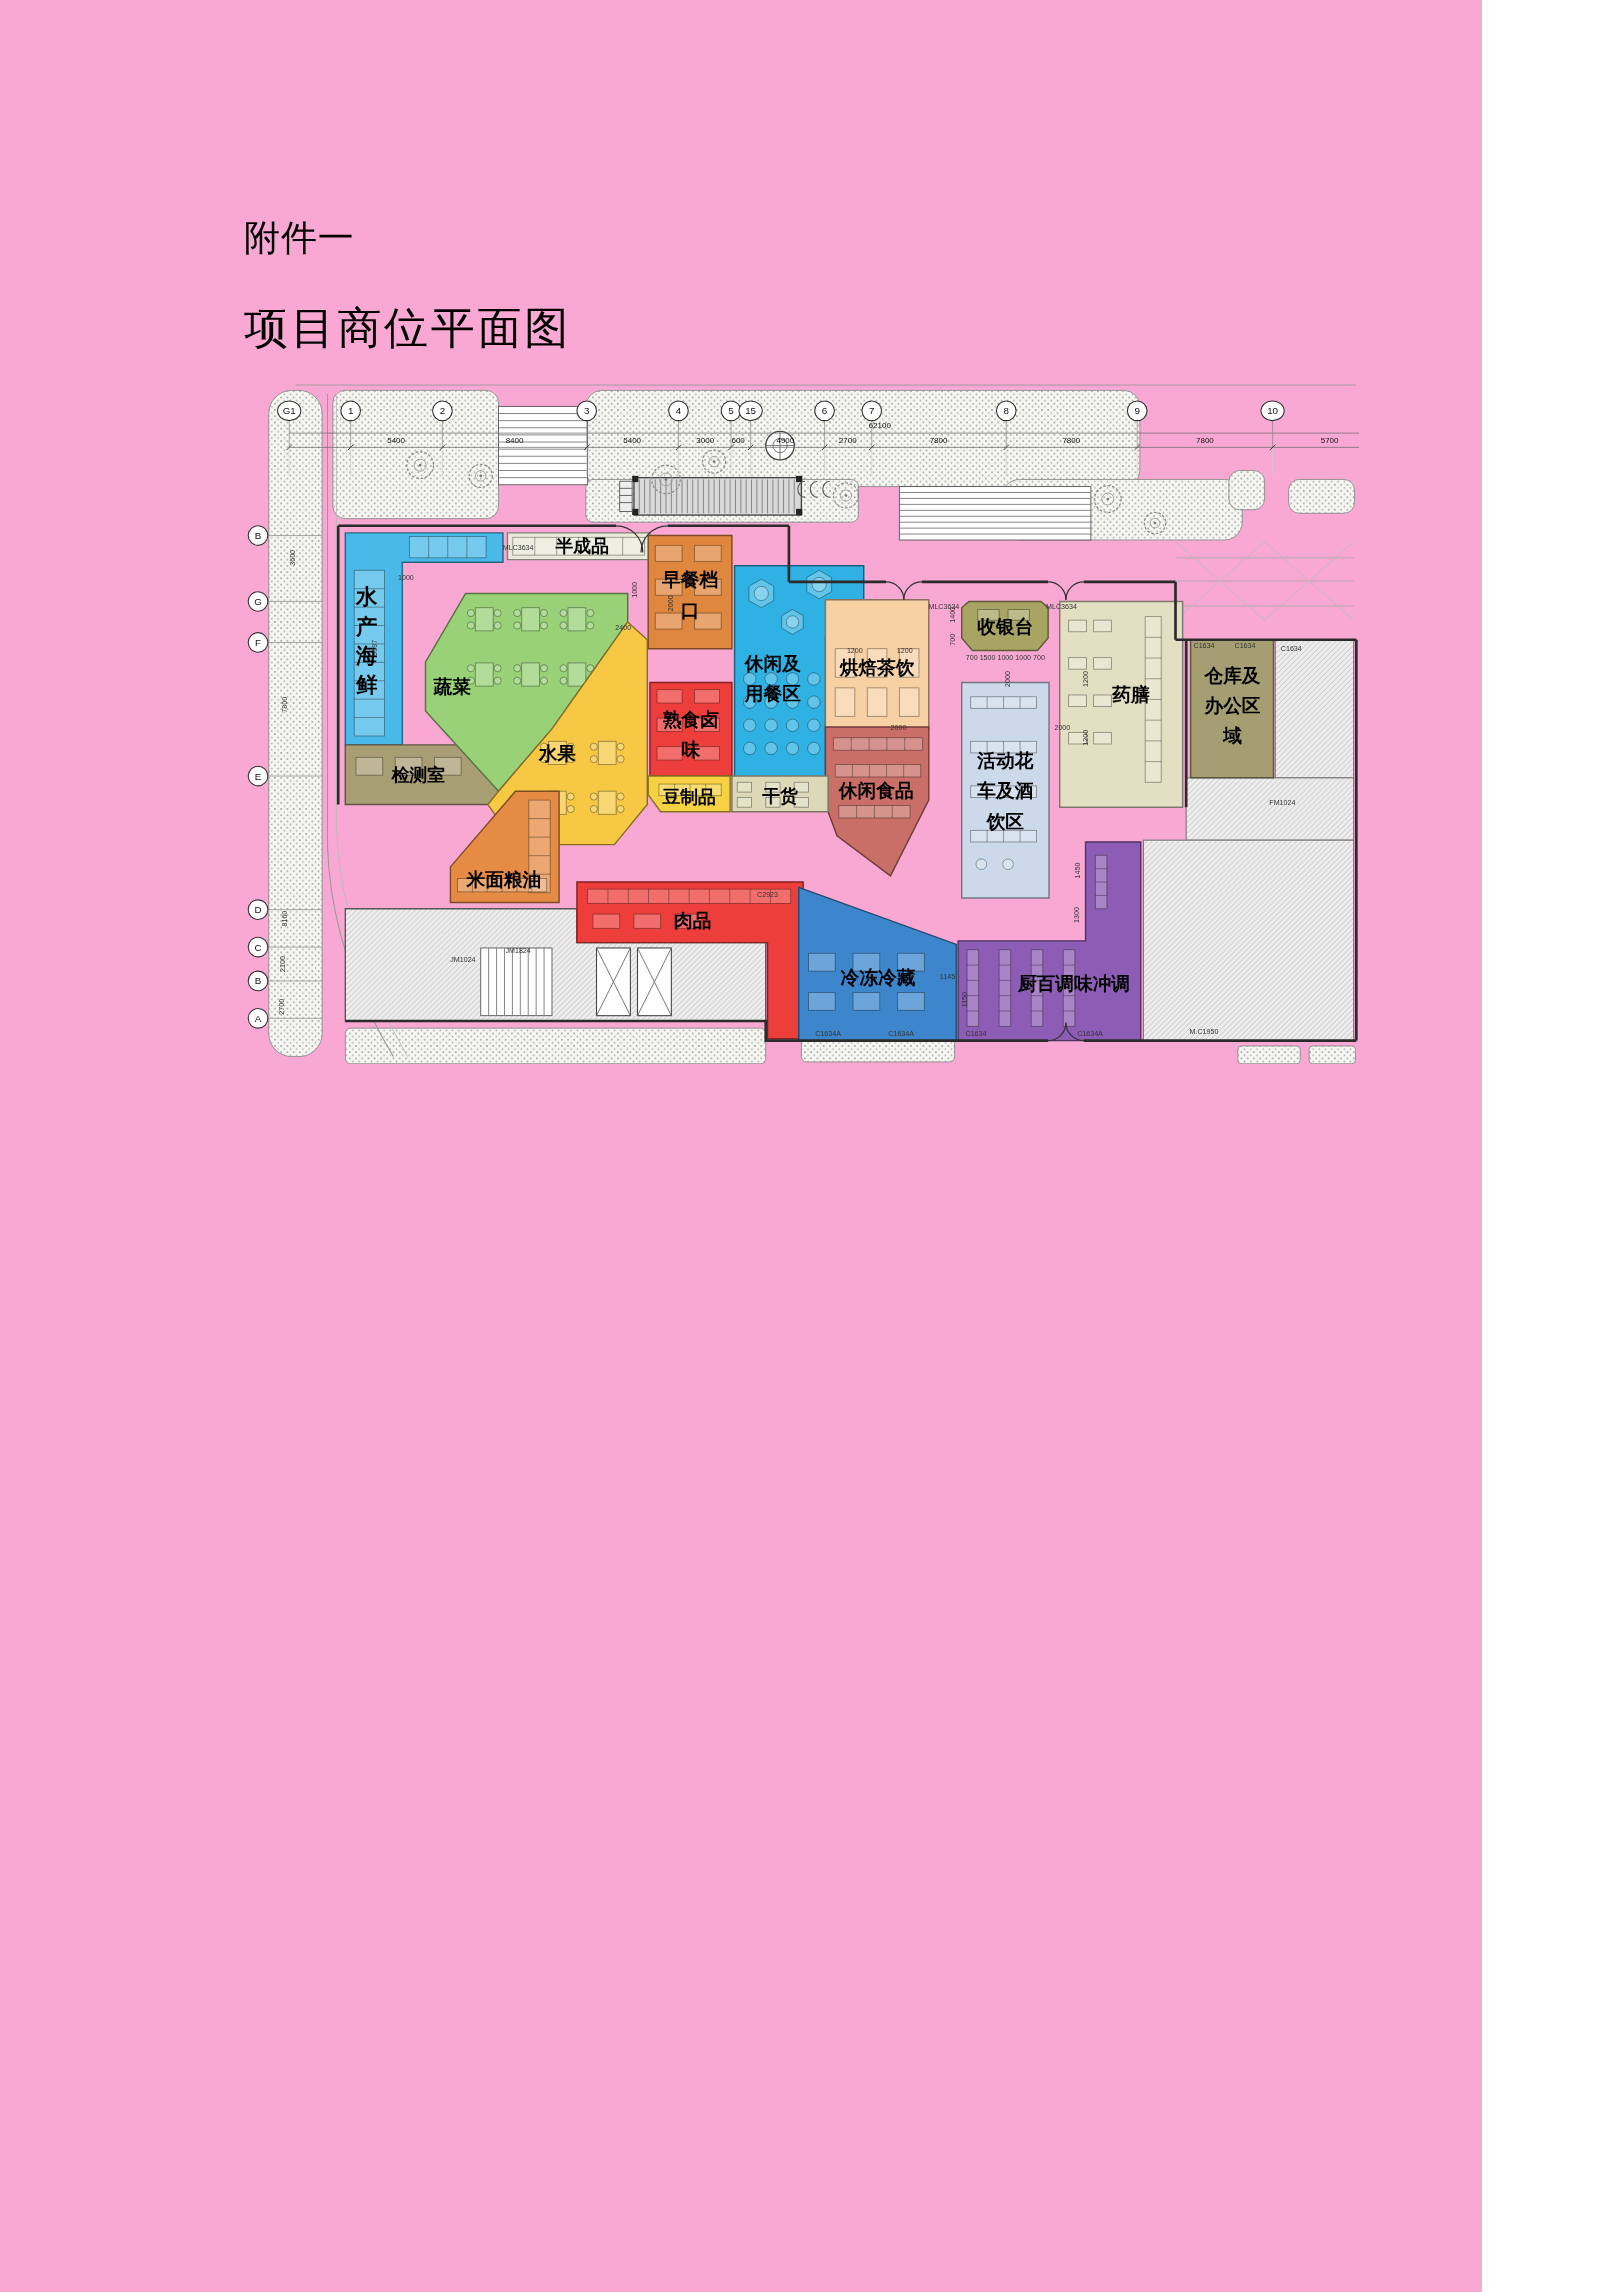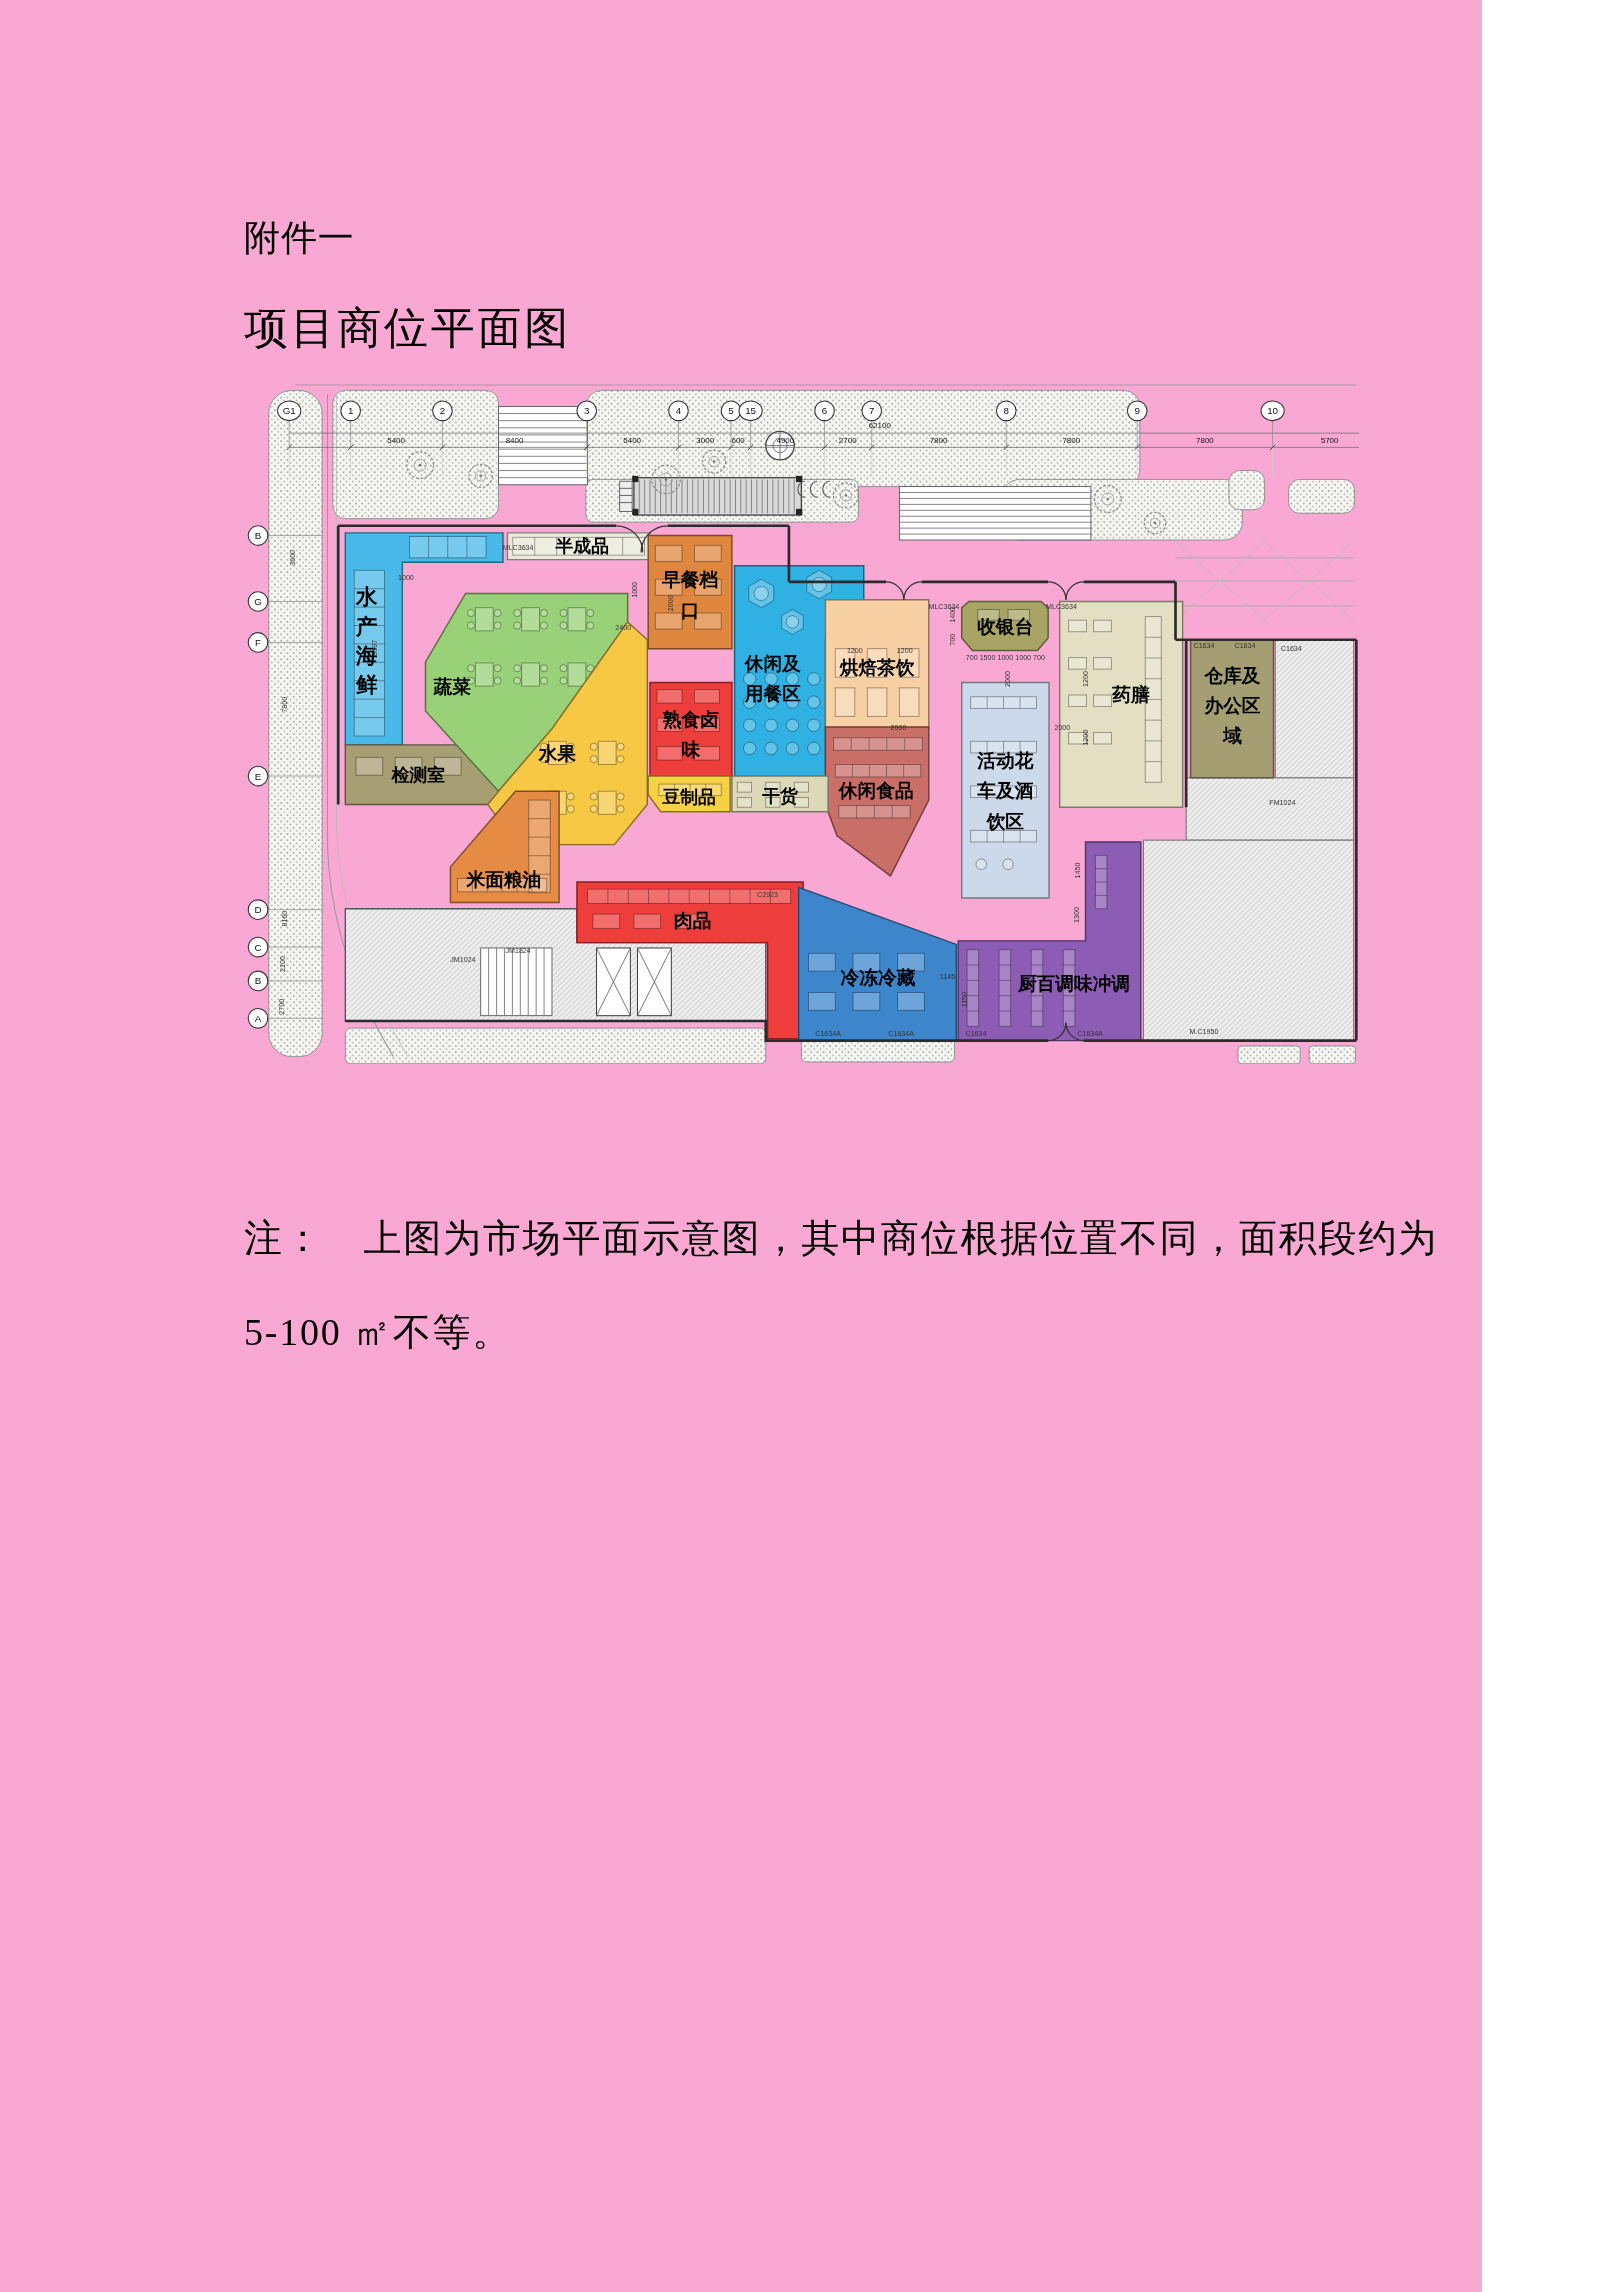--- a/index.html
+++ b/index.html
@@ -627,18 +627,14 @@
         <text x="950" y="398" font-size="8" fill="#333" text-anchor="middle" transform="rotate(-90 950 398)">1200</text>
         <text x="792" y="669" font-size="8" fill="#333" text-anchor="middle">1145</text>
         <text x="941" y="547" font-size="8" fill="#333" text-anchor="middle" transform="rotate(-90 941 547)">1450</text>
         <text x="940" y="597" font-size="8" fill="#333" text-anchor="middle" transform="rotate(-90 940 597)">1300</text>
         <text x="814" y="692" font-size="8" fill="#333" text-anchor="middle" transform="rotate(-90 814 692)">1150</text>
         <text x="248" y="650" font-size="8" fill="#333" text-anchor="middle">JM1024</text>
         <text x="310" y="640" font-size="8" fill="#333" text-anchor="middle">JM1824</text>
         <text x="1168" y="474" font-size="8" fill="#333" text-anchor="middle">FM1024</text>
       </svg>
   </div>
-  <div class="note">
-    <div>注：　上图为市场平面示意图，其中商位根据位置不同，面积段约为</div>
-    <div>5-100 ㎡不等。</div>
-  </div>
 </div>
 
 
 </body></html>

